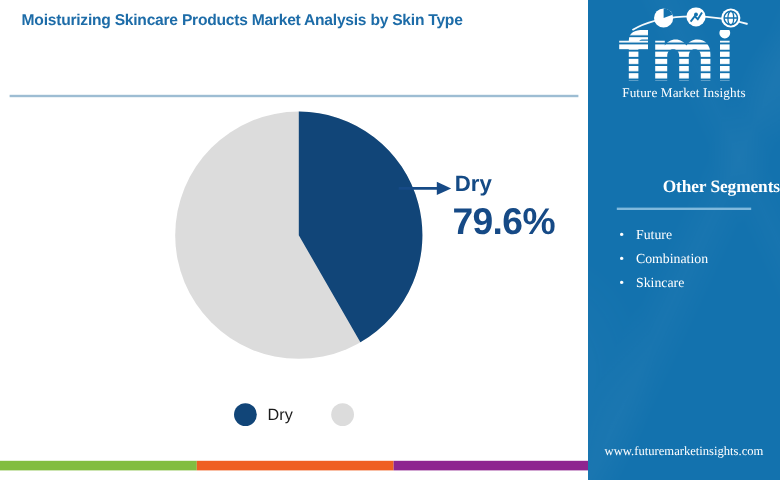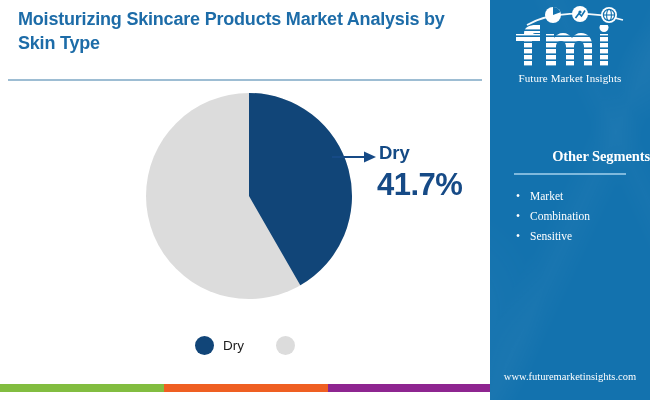--- a/index.html
+++ b/index.html
@@ -27,21 +27,21 @@
     width: 490px;
     height: 392px;
     background: #ffffff;
   }
 
   #page-title {
     position: absolute;
     left: 18px;
     top: 8px;
     width: 460px;
-    font-size: 18px;
+    font-size: 13px;
     font-weight: bold;
     line-height: 1.32;
     color: #1d6ca8;
     letter-spacing: -0.2px;
   }
 
   #title-divider {
     position: absolute;
     left: 8px;
     top: 79px;
@@ -244,21 +244,21 @@
         <path id="slice-dry" fill="#114578" d="M 104 104 L 104 1 A 103 103 0 0 1 155.31 193.31 Z"></path>
       </svg>
     </div>
 
     <div id="callout">
       <svg id="callout-arrow" width="46" height="14" viewBox="0 0 46 14">
         <line x1="0" y1="7" x2="33" y2="7" stroke="#164a86" stroke-width="2.2"></line>
         <polygon points="32,1.5 44,7 32,12.5" fill="#164a86"></polygon>
       </svg>
       <div id="callout-label">Dry</div>
-      <div id="callout-value">41.7%</div>
+      <div id="callout-value">79.6%</div>
     </div>
 
     <div id="legend">
       <div class="legend-item">
         <span class="legend-swatch" style="background:#114578;"></span>
         <span class="legend-text">Dry</span>
       </div>
       <div class="legend-item">
         <span class="legend-swatch" style="background:#dcdcdc;"></span>
       </div>
@@ -320,29 +320,29 @@
 
       <div id="logo-tagline">Future Market Insights</div>
     </div>
 
     <div id="other-segments">
       <div id="other-segments-title">Other Segments</div>
       <div id="other-segments-divider"></div>
       <ul id="other-segments-list">
         <li>
           <span class="bullet">•</span>
-          <span>Market</span>
+          <span>Future</span>
         </li>
         <li>
           <span class="bullet">•</span>
           <span>Combination</span>
         </li>
         <li>
           <span class="bullet">•</span>
-          <span>Sensitive</span>
+          <span>Skincare</span>
         </li>
       </ul>
     </div>
 
     <div id="site-url">www.futuremarketinsights.com</div>
   </div>
 
 </div>
 
 </body></html>

